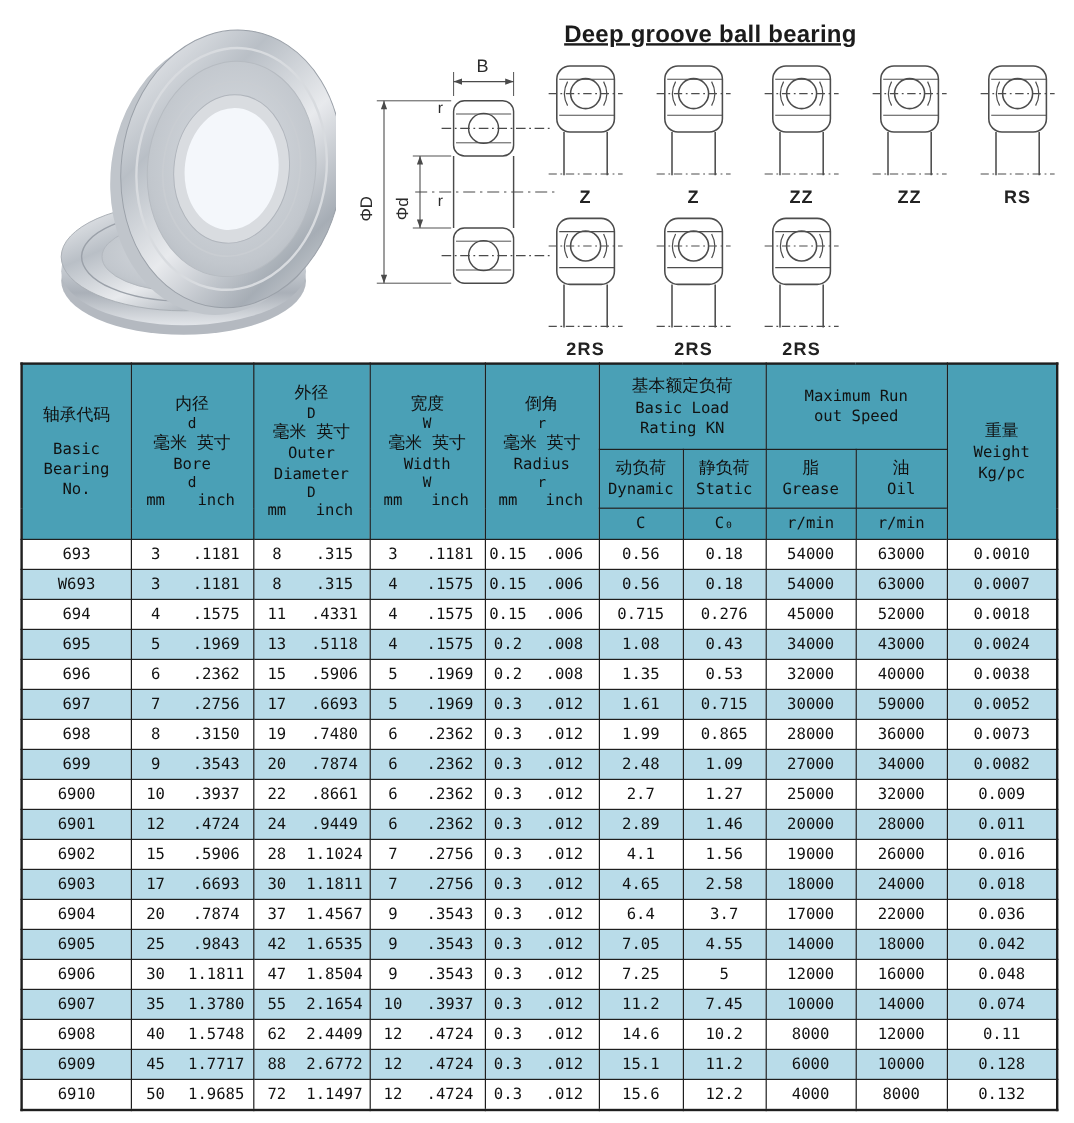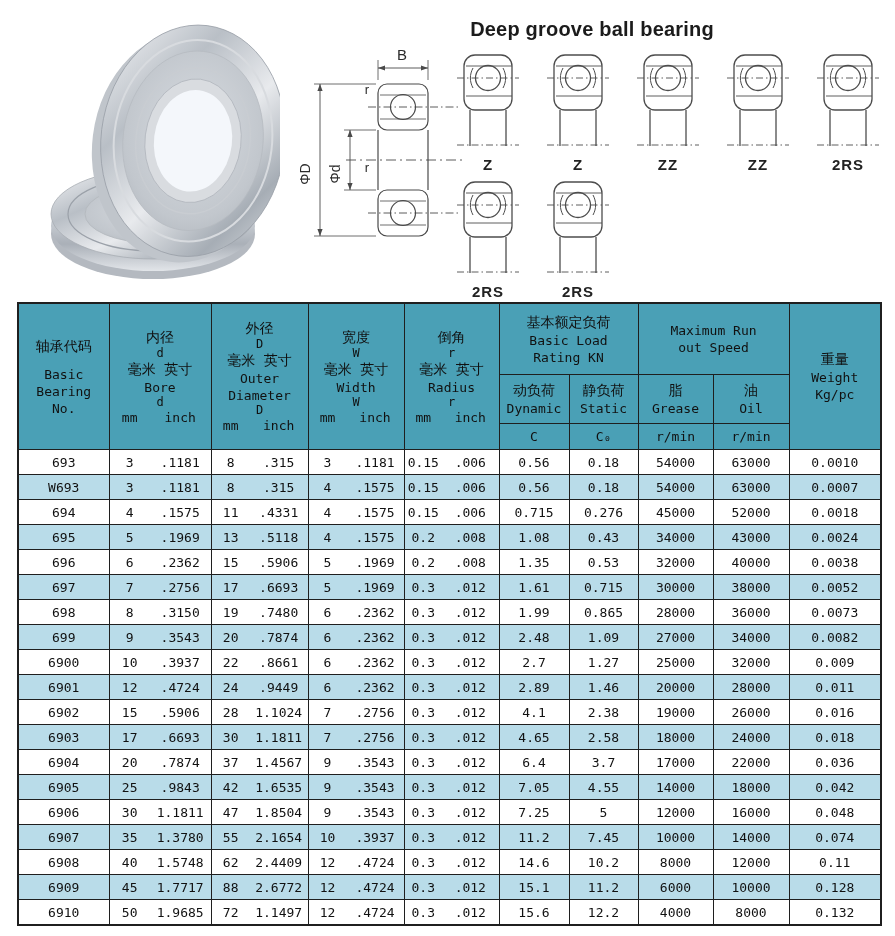--- a/index.html
+++ b/index.html
@@ -8,21 +8,21 @@
     font-family:"DejaVu Sans Mono","Liberation Mono",monospace;
     color:#111;
   }
   
   .top-section { position:absolute; left:0; top:0; width:895px; height:300px; }
   .product-photo { position:absolute; left:35px; top:6px; }
   .cross-section { position:absolute; left:288px; top:24px; }
   .main-title {
     position:absolute; left:452px; top:18px; width:280px; text-align:center;
     font-family:"Liberation Sans",sans-serif; font-size:20px; font-weight:600;
-    color:#1b1b1b; letter-spacing:0.2px;
+    color:#1b1b1b; letter-spacing:0.2px;text-decoration:underline;
   }
   .variants {
     position:absolute; left:443px; top:52px; width:450px;
     display:grid; grid-template-columns:repeat(5,1fr); row-gap:6px;
   }
   .variant-cell { display:flex; flex-direction:column; align-items:center; }
   .variant-label {
     font-family:"Liberation Sans",sans-serif; font-size:15px; font-weight:600;
     color:#222; letter-spacing:1px; line-height:16px; margin-top:1px;
   }
@@ -228,20 +228,39 @@
       <circle cx="31" cy="26" r="12.5"></circle>
       <path d="M16,16 c-3.5,6.5 -3.5,13.5 0,20" stroke-width="1"></path>
       <path d="M46,16 c3.5,6.5 3.5,13.5 0,20" stroke-width="1"></path>
       <path d="M0,26 H62" stroke-width="0.9" stroke-dasharray="7 3 1.5 3"></path>
       <path d="M13,58 V94"></path>
       <path d="M49,58 V94"></path>
       <path d="M0,93 H62" stroke-width="0.9" stroke-dasharray="7 3 1.5 3"></path>
     </g>
   </svg>
 </span>
+      <span class="variant-label">RS</span>
+    </div>
+    <div class="variant-cell">
+      <span class="variant-icon-slot">
+  <svg width="62" height="100" viewBox="0 0 62 100">
+    <g fill="none" stroke="#4d4d4d" stroke-width="1.3">
+      <rect x="7" y="3" width="48" height="55" rx="11"></rect>
+      <path d="M9,14 H55" stroke-width="0.9"></path>
+      <path d="M9,44 H55" stroke-width="0.9"></path>
+      <circle cx="31" cy="26" r="12.5"></circle>
+      <path d="M16,16 c-3.5,6.5 -3.5,13.5 0,20" stroke-width="1"></path>
+      <path d="M46,16 c3.5,6.5 3.5,13.5 0,20" stroke-width="1"></path>
+      <path d="M0,26 H62" stroke-width="0.9" stroke-dasharray="7 3 1.5 3"></path>
+      <path d="M13,58 V94"></path>
+      <path d="M49,58 V94"></path>
+      <path d="M0,93 H62" stroke-width="0.9" stroke-dasharray="7 3 1.5 3"></path>
+    </g>
+  </svg>
+</span>
       <span class="variant-label">2RS</span>
     </div>
     <div class="variant-cell">
       <span class="variant-icon-slot">
   <svg width="62" height="100" viewBox="0 0 62 100">
     <g fill="none" stroke="#4d4d4d" stroke-width="1.3">
       <rect x="7" y="3" width="48" height="55" rx="11"></rect>
       <path d="M9,14 H55" stroke-width="0.9"></path>
       <path d="M9,44 H55" stroke-width="0.9"></path>
       <circle cx="31" cy="26" r="12.5"></circle>
@@ -443,21 +462,21 @@
       </tr>
       <tr class="alt">
         <td>697</td>
         <td class="pr"><span class="mm">7</span><span class="in">.2756</span></td>
         <td class="pr"><span class="mm">17</span><span class="in">.6693</span></td>
         <td class="pr"><span class="mm">5</span><span class="in">.1969</span></td>
         <td class="pr"><span class="mm">0.3</span><span class="in">.012</span></td>
         <td>1.61</td>
         <td>0.715</td>
         <td>30000</td>
-        <td>38000</td>
+        <td>59000</td>
         <td>0.0052</td>
       </tr>
       <tr>
         <td>698</td>
         <td class="pr"><span class="mm">8</span><span class="in">.3150</span></td>
         <td class="pr"><span class="mm">19</span><span class="in">.7480</span></td>
         <td class="pr"><span class="mm">6</span><span class="in">.2362</span></td>
         <td class="pr"><span class="mm">0.3</span><span class="in">.012</span></td>
         <td>1.99</td>
         <td>0.865</td>
@@ -501,21 +520,21 @@
         <td>28000</td>
         <td>0.011</td>
       </tr>
       <tr>
         <td>6902</td>
         <td class="pr"><span class="mm">15</span><span class="in">.5906</span></td>
         <td class="pr"><span class="mm">28</span><span class="in">1.1024</span></td>
         <td class="pr"><span class="mm">7</span><span class="in">.2756</span></td>
         <td class="pr"><span class="mm">0.3</span><span class="in">.012</span></td>
         <td>4.1</td>
-        <td>2.38</td>
+        <td>1.56</td>
         <td>19000</td>
         <td>26000</td>
         <td>0.016</td>
       </tr>
       <tr class="alt">
         <td>6903</td>
         <td class="pr"><span class="mm">17</span><span class="in">.6693</span></td>
         <td class="pr"><span class="mm">30</span><span class="in">1.1811</span></td>
         <td class="pr"><span class="mm">7</span><span class="in">.2756</span></td>
         <td class="pr"><span class="mm">0.3</span><span class="in">.012</span></td>

